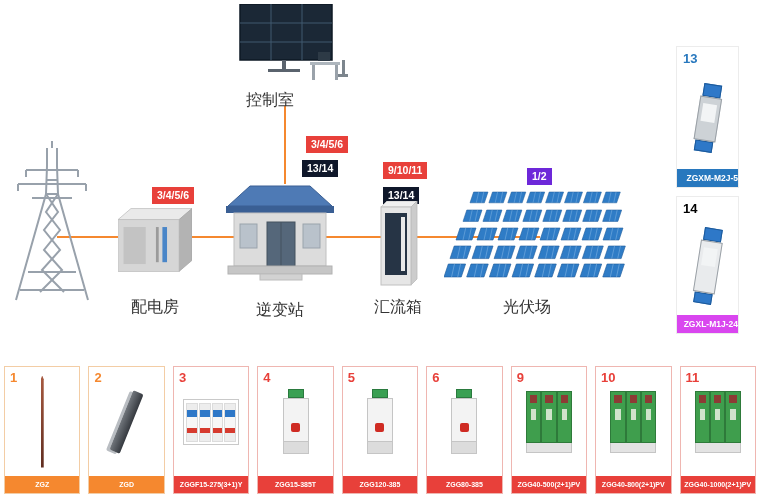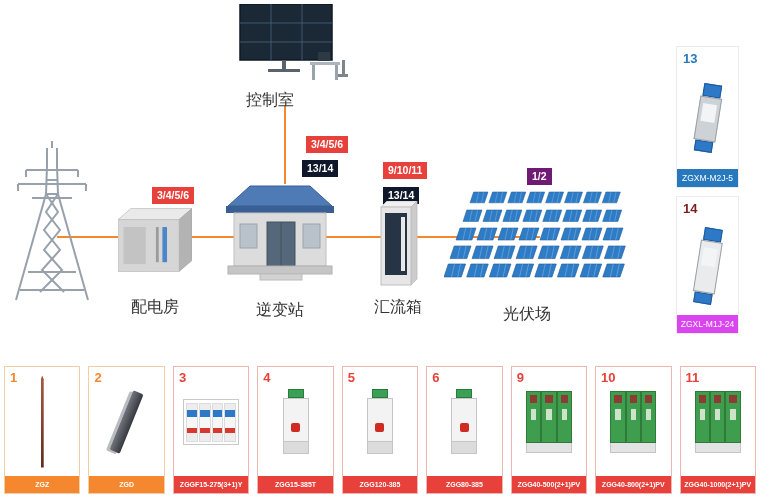--- a/index.html
+++ b/index.html
@@ -8,32 +8,32 @@
   .abs{position:absolute}
 
   
   .hline{position:absolute;height:2px;background:#f5882f}
   .vline{position:absolute;width:2px;background:#f5882f}
 
   
   .tag{position:absolute;color:#fff;font-size:10.5px;font-weight:bold;line-height:13px;padding:2px 5px;white-space:nowrap}
   .tag.red{background:#e8403a}
   .tag.blue{background:#0f172a}
-  .tag.orange{background:#701a75}
+  .tag.orange{background:#6d28d9}
 
   
   .nlabel{position:absolute;font-size:16px;color:#333;text-align:center}
 
   
   .side-card{position:absolute;width:63px;background:#fff;border:1px solid #ececec;display:flex;flex-direction:column;align-items:stretch}
   .side-card .num{font-size:13px;font-weight:bold;padding:4px 6px 0}
   .side-card .img{flex:1;display:flex;align-items:center;justify-content:center}
-  .side-card .label{height:18px;line-height:18px;text-align:center;color:#fff;font-size:8.5px;font-weight:normal;white-space:nowrap;overflow:hidden}
+  .side-card .label{height:18px;line-height:18px;text-align:right;color:#fff;font-size:8.5px;font-weight:bold;white-space:nowrap;overflow:hidden}
   .card13 .num{color:#2878be}.card13 .label{background:#2878be}
-  .card14 .num{color:#7f1d1d}.card14 .label{background:#d946ef}
+  .card14 .num{color:#000000}.card14 .label{background:#d946ef}
 
   .din{display:flex;flex-direction:column;align-items:center;transform:rotate(9deg)}
   .din .t{width:18px;height:13px;background:#2e78c8;border:1px solid #1d5a9a}
   .din .b{width:22px;height:44px;background:#cdd2d6;border:1px solid #9aa0a6;position:relative}
   .din .b::after{content:"";position:absolute;left:3px;top:6px;right:3px;height:18px;background:#f2f4f5}
   .din .f{width:18px;height:11px;background:#2e78c8;border:1px solid #1d5a9a}
   .din.light .b{background:#e9ebed;height:52px}
 
   
   .brow{position:absolute;left:4px;top:366px;width:752px;height:128px;display:flex;gap:8px}
@@ -158,21 +158,21 @@
           <use href="#pv" x="126"></use>
           <use href="#pv" x="147"></use>
       </g>
     </defs>
     <use href="#pvrow" transform="translate(26,2) scale(0.9)"></use>
     <use href="#pvrow" transform="translate(19,20) scale(0.95)"></use>
     <use href="#pvrow" transform="translate(12,38)"></use>
     <use href="#pvrow" transform="translate(6,56) scale(1.05)"></use>
     <use href="#pvrow" transform="translate(0,74) scale(1.08)"></use>
   </svg>
-  <div class="nlabel" style="left:452px;top:304px;width:150px">光伏场</div>
+  <div class="nlabel" style="left:452px;top:297px;width:150px">光伏场</div>
 </div>
 
 <div class="side-card card13" style="left:676px;top:46px;height:142px">
   <div class="num">13</div>
   <div class="img">
     <div class="din">
         <div class="t"></div>
         <div class="b"></div>
         <div class="f"></div>
       </div>

